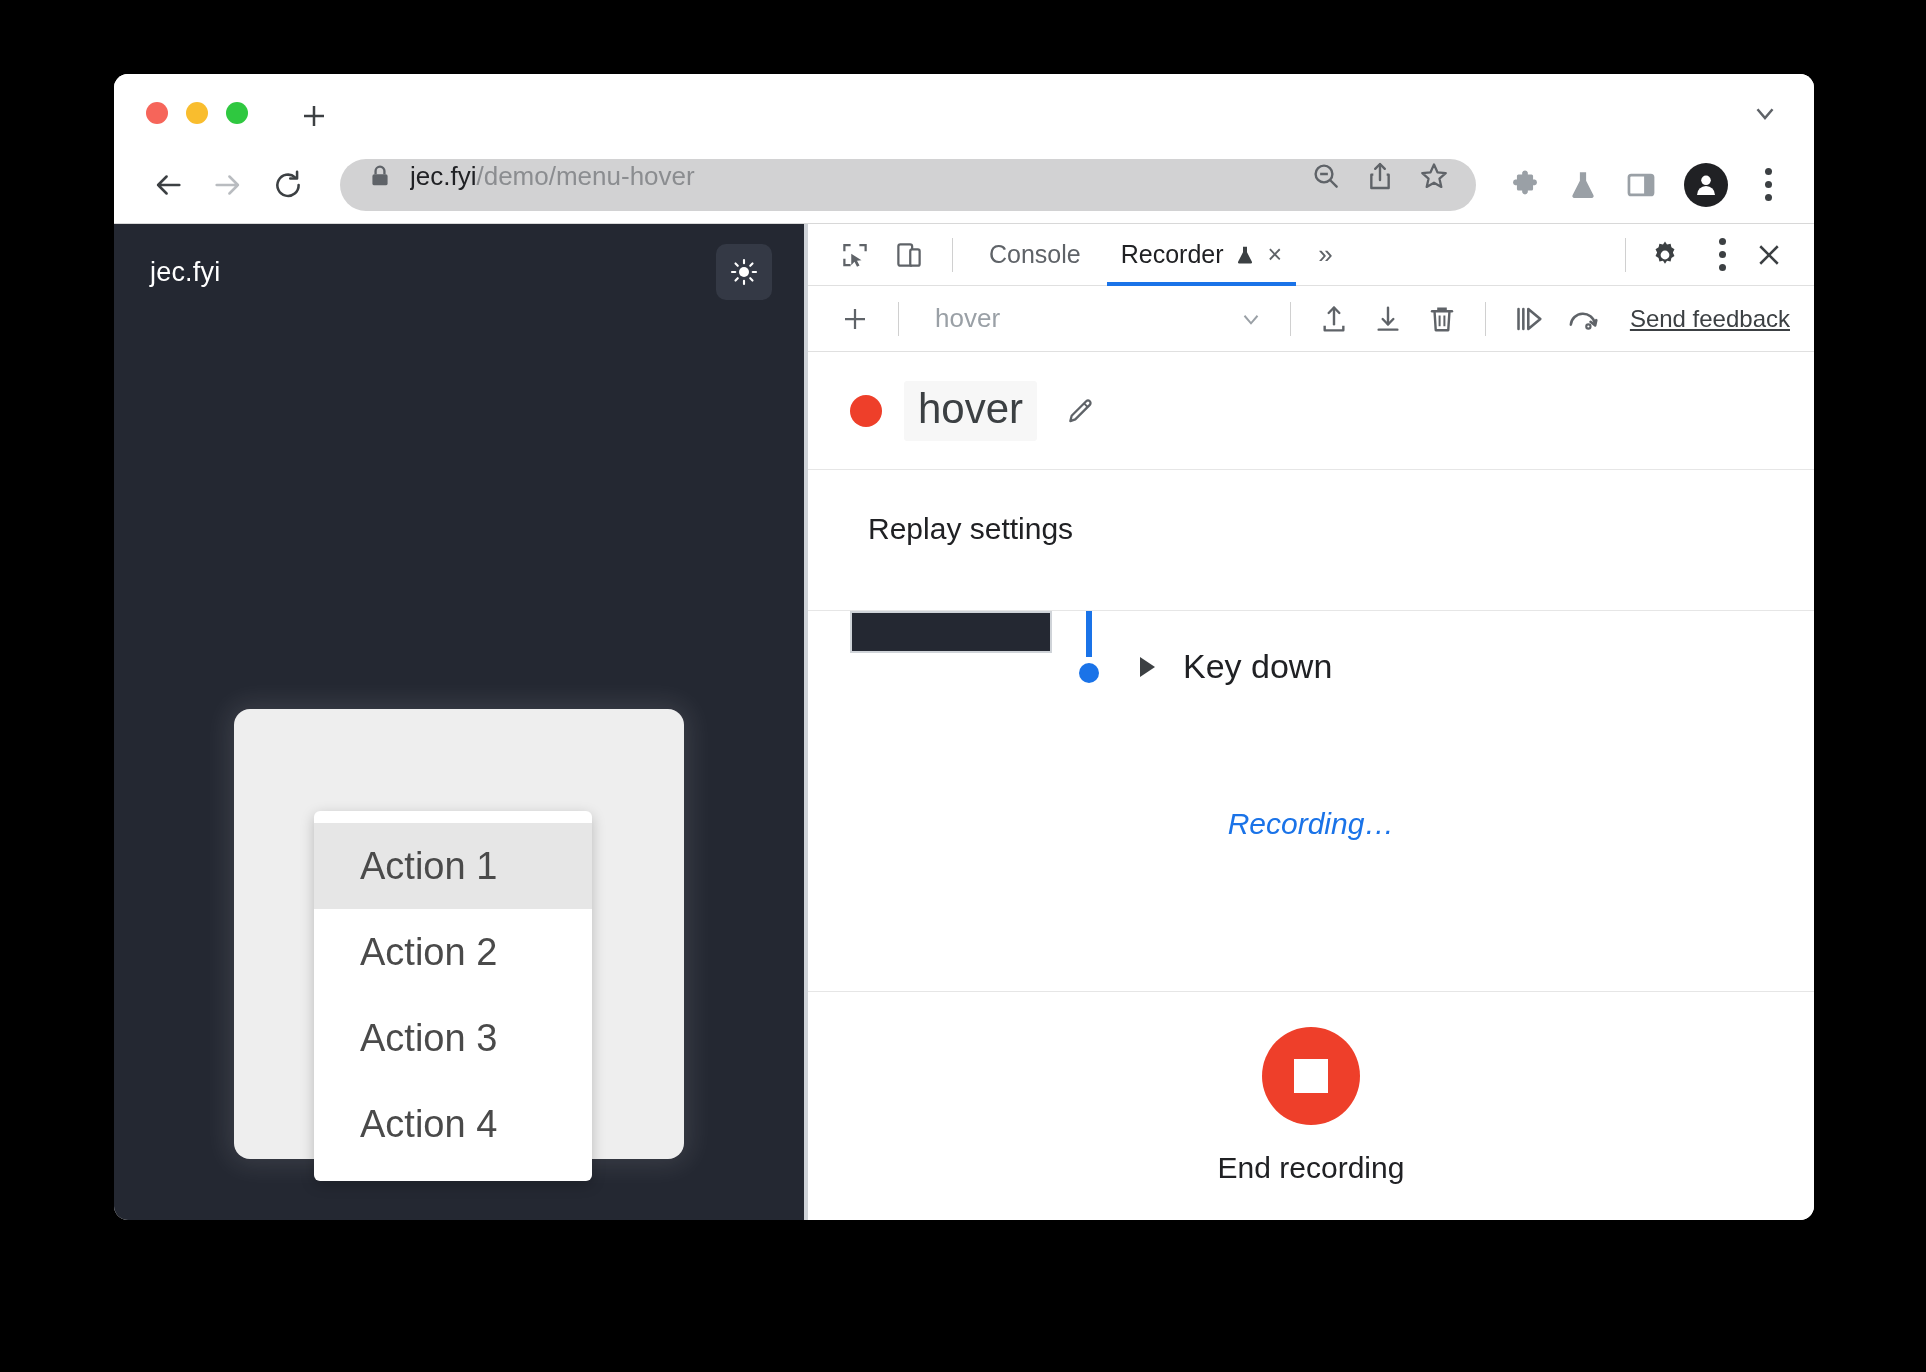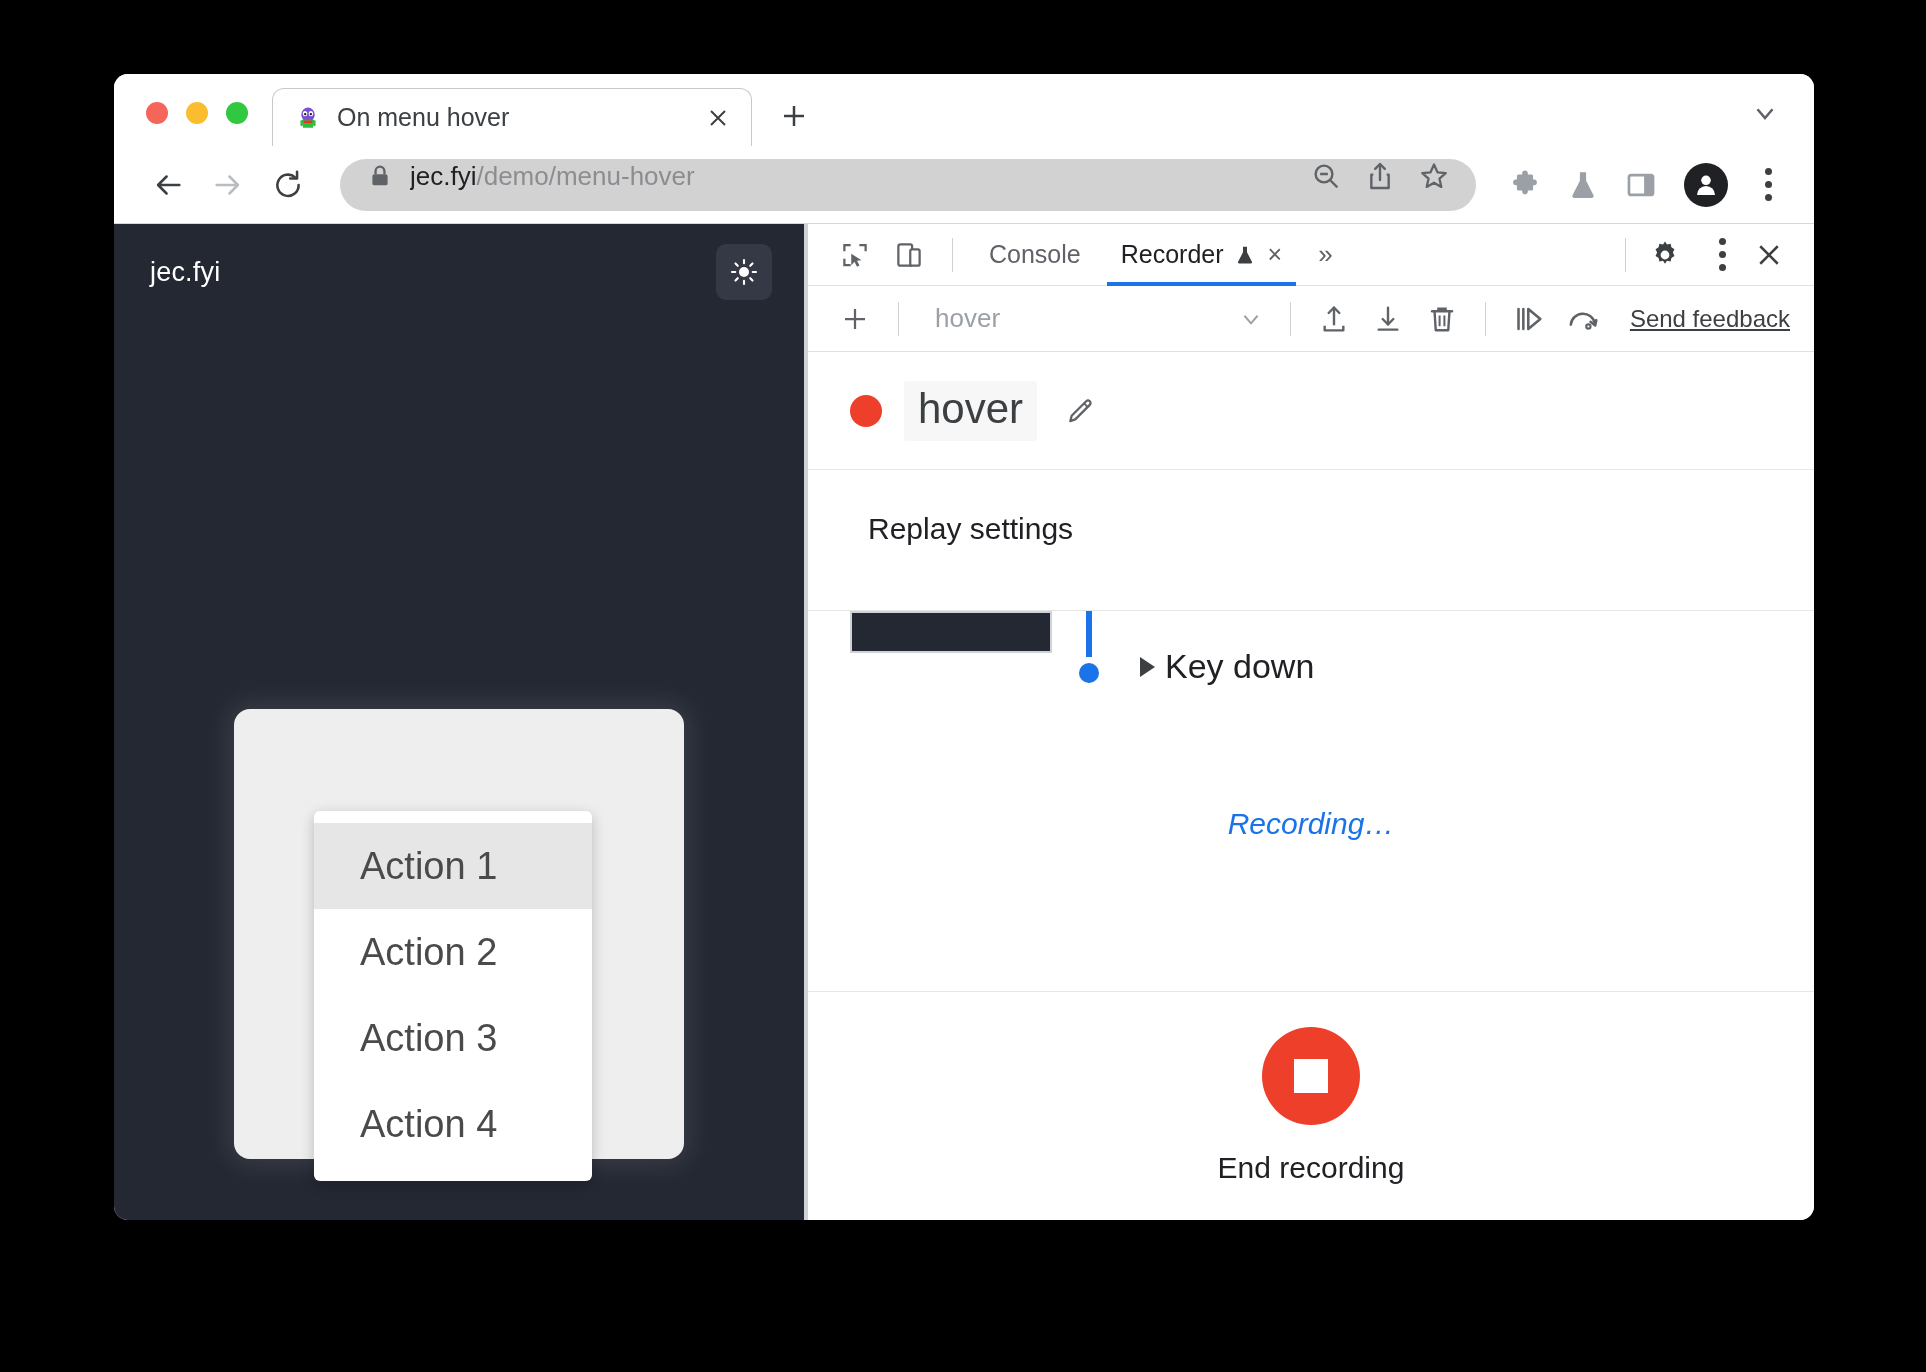--- a/index.html
+++ b/index.html
@@ -327,21 +327,21 @@
     display: flex;
     align-items: flex-start;
     padding-left: 258px;
   }
   #step-rail { width: 46px; display: flex; flex-direction: column; align-items: center; flex: 0 0 auto; padding-top: 0; }
   #step-rail .rail-line { width: 6px; height: 46px; background: #1a73e8; }
   #step-rail .rail-dot { width: 20px; height: 20px; border-radius: 50%; background: #1a73e8; margin-top: 6px; }
   #step-label {
     display: flex;
     align-items: center;
-    gap: 10px;
+    gap: 28px;
     margin-left: 28px;
     margin-top: 36px;
   }
   .step-tri {
     width: 0; height: 0;
     border-left: 15px solid #3c4043;
     border-top: 10px solid transparent;
     border-bottom: 10px solid transparent;
   }
   .step-text { font-size: 34px; color: #202124; }
@@ -377,39 +377,20 @@
 
 <div id="window">
 
   <div id="tabstrip">
     <div class="traffic-lights">
       <span class="tl red"></span>
       <span class="tl yellow"></span>
       <span class="tl green"></span>
     </div>
 
-    <div class="tab">
-      <svg class="tab-favicon" viewBox="0 0 24 24">
-        <ellipse cx="12" cy="9" rx="6.2" ry="6.6" fill="#7a4fd6"></ellipse>
-        <ellipse cx="9.3" cy="8" rx="2.1" ry="2.4" fill="#ffffff"></ellipse>
-        <ellipse cx="14.7" cy="8" rx="2.1" ry="2.4" fill="#ffffff"></ellipse>
-        <circle cx="9.4" cy="8.4" r="1.1" fill="#1a1a1a"></circle>
-        <circle cx="14.6" cy="8.4" r="1.1" fill="#1a1a1a"></circle>
-        <path d="M6.2 13.5 L17.8 13.5 L16.5 21 L7.5 21 Z" fill="#2bbf3c"></path>
-        <path d="M8 14.4 h8 v2.2 h-8 Z" fill="#e8342a"></path>
-        <rect x="5" y="14" width="2.2" height="5.5" rx="1" fill="#2bbf3c"></rect>
-        <rect x="16.8" y="14" width="2.2" height="5.5" rx="1" fill="#2bbf3c"></rect>
-      </svg>
-      <span class="tab-title">On menu hover</span>
-      <span class="tab-close">
-        <svg width="24" height="24" viewBox="0 0 24 24">
-          <path d="M5 5 L19 19 M19 5 L5 19" stroke="#3c4043" stroke-width="2" fill="none"></path>
-        </svg>
-      </span>
-    </div>
 
     <div class="newtab">
       <svg width="30" height="30" viewBox="0 0 24 24">
         <path d="M12 4 V20 M4 12 H20" stroke="#3c4043" stroke-width="2" fill="none"></path>
       </svg>
     </div>
 
     <div class="tabstrip-right">
       <svg width="30" height="30" viewBox="0 0 24 24">
         <path d="M6 9 L12 16 L18 9" stroke="#5f6368" stroke-width="2" fill="none"></path>

